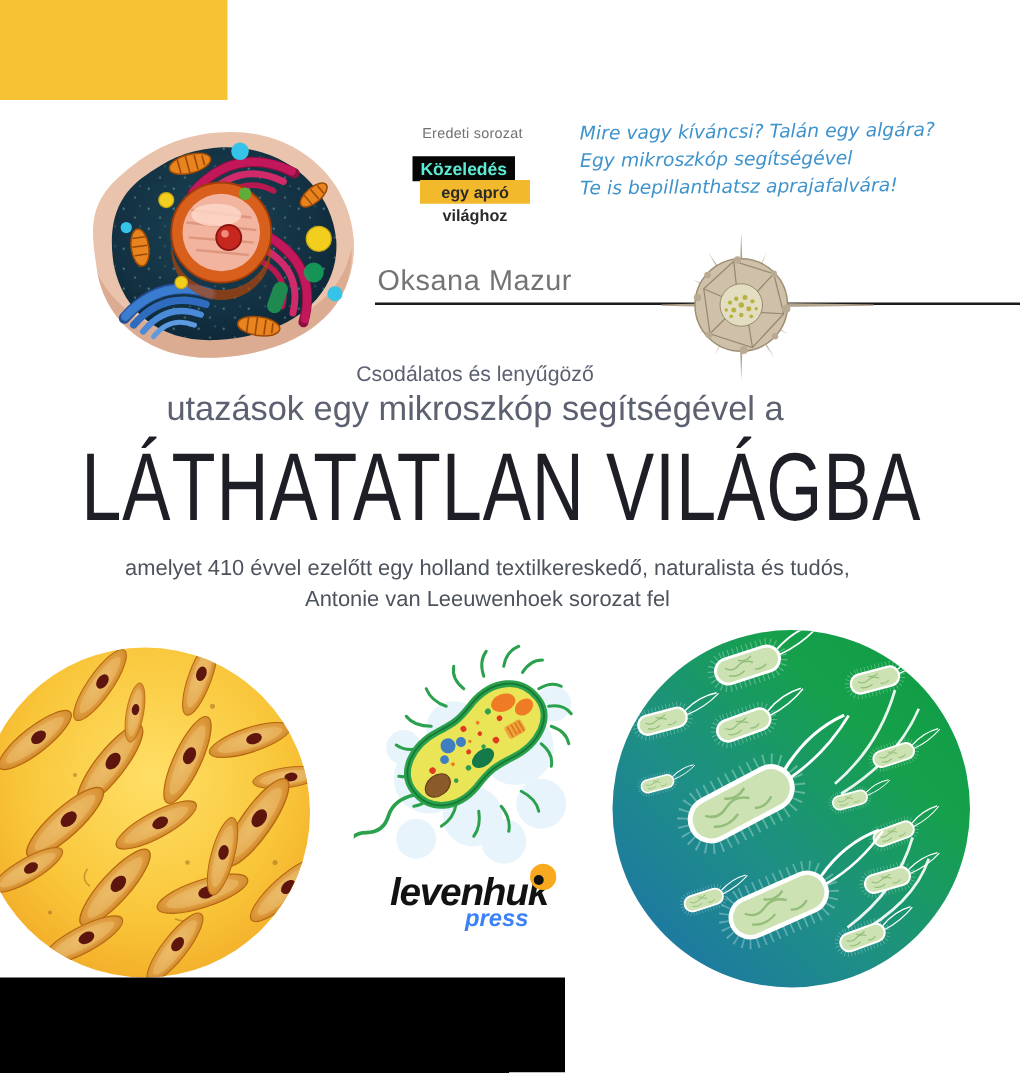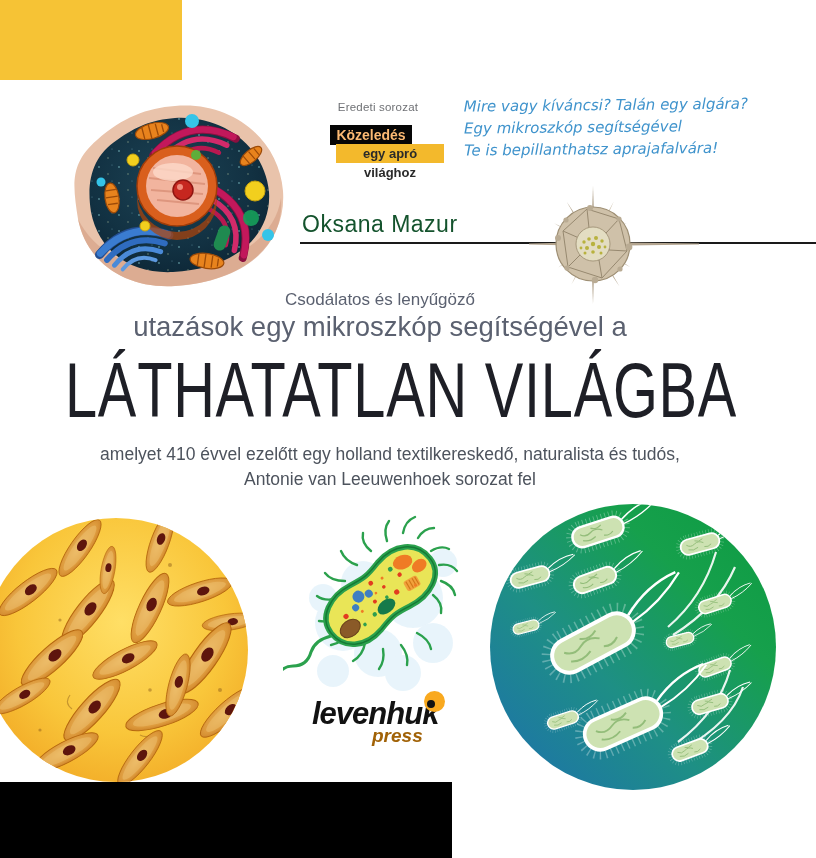--- a/index.html
+++ b/index.html
@@ -5,49 +5,49 @@
   html,body{margin:0;padding:0;}
   body{width:816px;height:858px;background:#ffffff;font-family:"Liberation Sans",sans-serif;overflow:hidden;}
   .page{position:relative;width:816px;height:858px;background:#fff;}
   .abs{position:absolute;}
 
   
   .corner-rect{left:0;top:0;width:182px;height:80px;background:#f6c335;}
 
   
   .series-eyebrow{left:318px;top:101px;width:120px;text-align:center;font-size:11.5px;color:#6f7175;letter-spacing:.2px;}
-  .series-name{left:330px;top:125px;width:82px;height:20px;background:#060606;color:#fdba74;font-size:14px;font-weight:bold;line-height:20px;text-align:center;}
-  .series-subname{left:336px;top:144px;width:108px;height:19px;background:#f3b92c;color:#2a2a2a;font-size:13px;font-weight:bold;line-height:19px;text-align:center;}
+  .series-name{left:330px;top:125px;width:82px;height:20px;background:#060606;color:#5eead4;font-size:14px;font-weight:bold;line-height:20px;text-align:center;}
+  .series-subname{left:336px;top:144px;width:88px;height:19px;background:#f3b92c;color:#2a2a2a;font-size:13px;font-weight:bold;line-height:19px;text-align:center;}
 
   
   .tagline{left:464px;top:94px;width:300px;color:#3f93cc;font-style:italic;font-size:15px;line-height:22px;transform:rotate(-0.6deg);font-family:"DejaVu Sans",sans-serif;}
 
   
-  .author{left:302px;top:211px;font-size:23px;color:#14532d;letter-spacing:.5px;}
+  .author{left:302px;top:211px;font-size:23px;color:#737373;letter-spacing:.5px;}
   .author-rule{left:300px;top:242px;width:516px;height:2px;background:#1a1a1a;}
 
   
   .kicker{left:10px;top:290px;width:740px;text-align:center;font-size:17px;color:#5b6170;}
   .lead{left:10px;top:311px;width:740px;text-align:center;font-size:27.5px;color:#5b6170;}
   .book-title{left:-30px;top:349px;width:820px;text-align:center;font-size:77px;line-height:82px;color:#1e1f26;font-weight:400;transform:scaleX(.75);transform-origin:380px 0;letter-spacing:1px;white-space:nowrap;font-family:"Liberation Sans",sans-serif;}
   .subtitle{left:10px;top:442px;width:760px;text-align:center;font-size:17.5px;line-height:24.5px;color:#4d535d;}
 
   
   .cell-art{left:55px;top:98px;}
   .radiolarian-art{left:505px;top:158px;z-index:2;}
   .yellow-circle-art{left:0;top:500px;}
   .bacterium-art{left:283px;top:503px;}
   .green-circle-art{left:483px;top:497px;}
 
   
   .logo{left:304px;top:688px;width:160px;height:60px;}
   .logo .word{position:absolute;left:8px;top:8px;font-size:31px;font-weight:bold;font-style:italic;color:#121212;letter-spacing:-1px;}
   .logo .ball{position:absolute;left:120px;top:3px;width:21px;height:21px;border-radius:50%;background:#f9a91f;}
   .logo .ball .dot{position:absolute;left:3px;top:9px;width:8px;height:8px;border-radius:50%;background:#121212;}
-  .logo .imprint{position:absolute;left:68px;top:37px;font-size:19px;font-weight:bold;font-style:italic;color:#a16207;letter-spacing:0;}
+  .logo .imprint{position:absolute;left:68px;top:37px;font-size:19px;font-weight:bold;font-style:italic;color:#3b82f6;letter-spacing:0;}
 
   .black-band{left:0;top:782px;width:452px;height:76px;background:#000000;}
 </style>
 </head>
 <body>
 
 <div class="page">
 
   <div class="abs corner-rect"></div>
 

